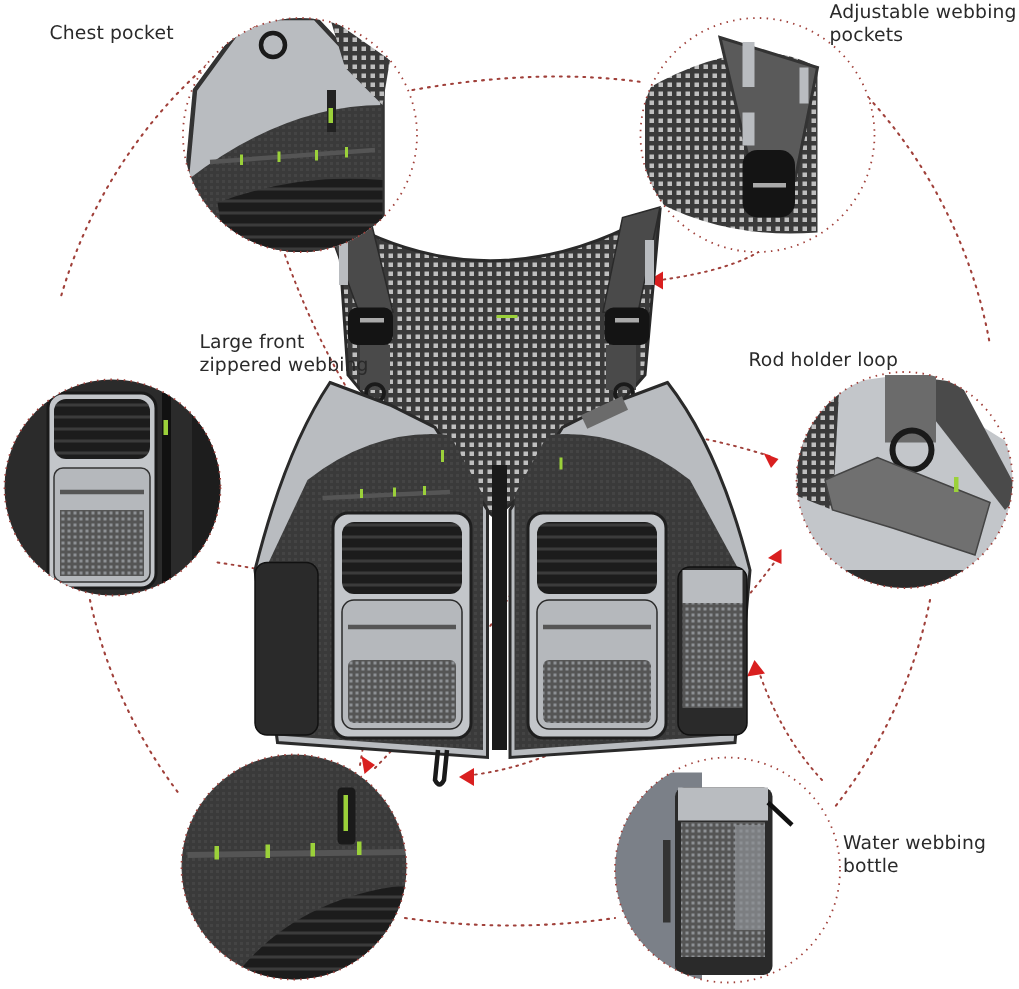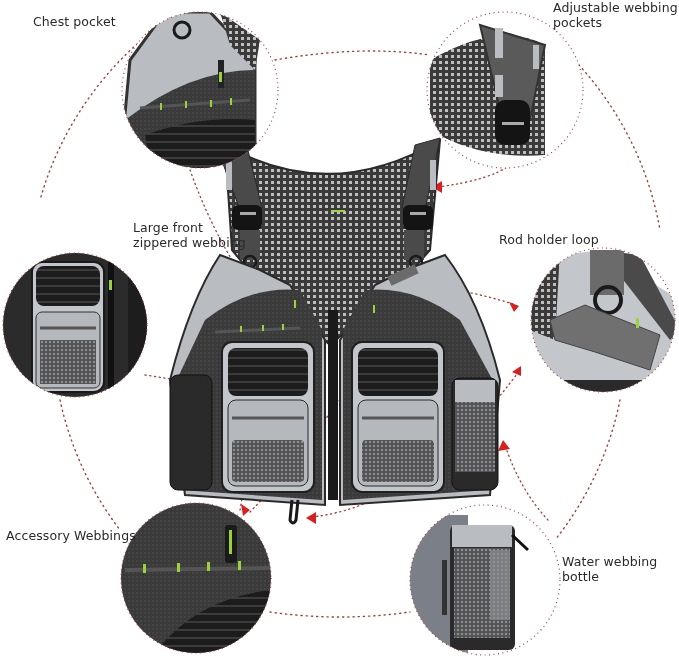--- a/index.html
+++ b/index.html
@@ -242,21 +242,18 @@
 
   <div class="label" style="left:92px; top:220px;margin-left:41px;">
     <span>Large front</span>
     <span>zippered webbing</span>
   </div>
 
   <div class="label" style="left:499px; top:232px;text-align:center;">
     <span>Rod holder loop</span>
   </div>
 
-  <div class="label" style="left:6px; top:528px;">
-    <span>Accessory Webbings</span>
-  </div>
 
   <div class="label" style="left:562px; top:554px;">
     <span>Water webbing</span>
     <span>bottle</span>
   </div>
 </div>
 
 </body></html>

